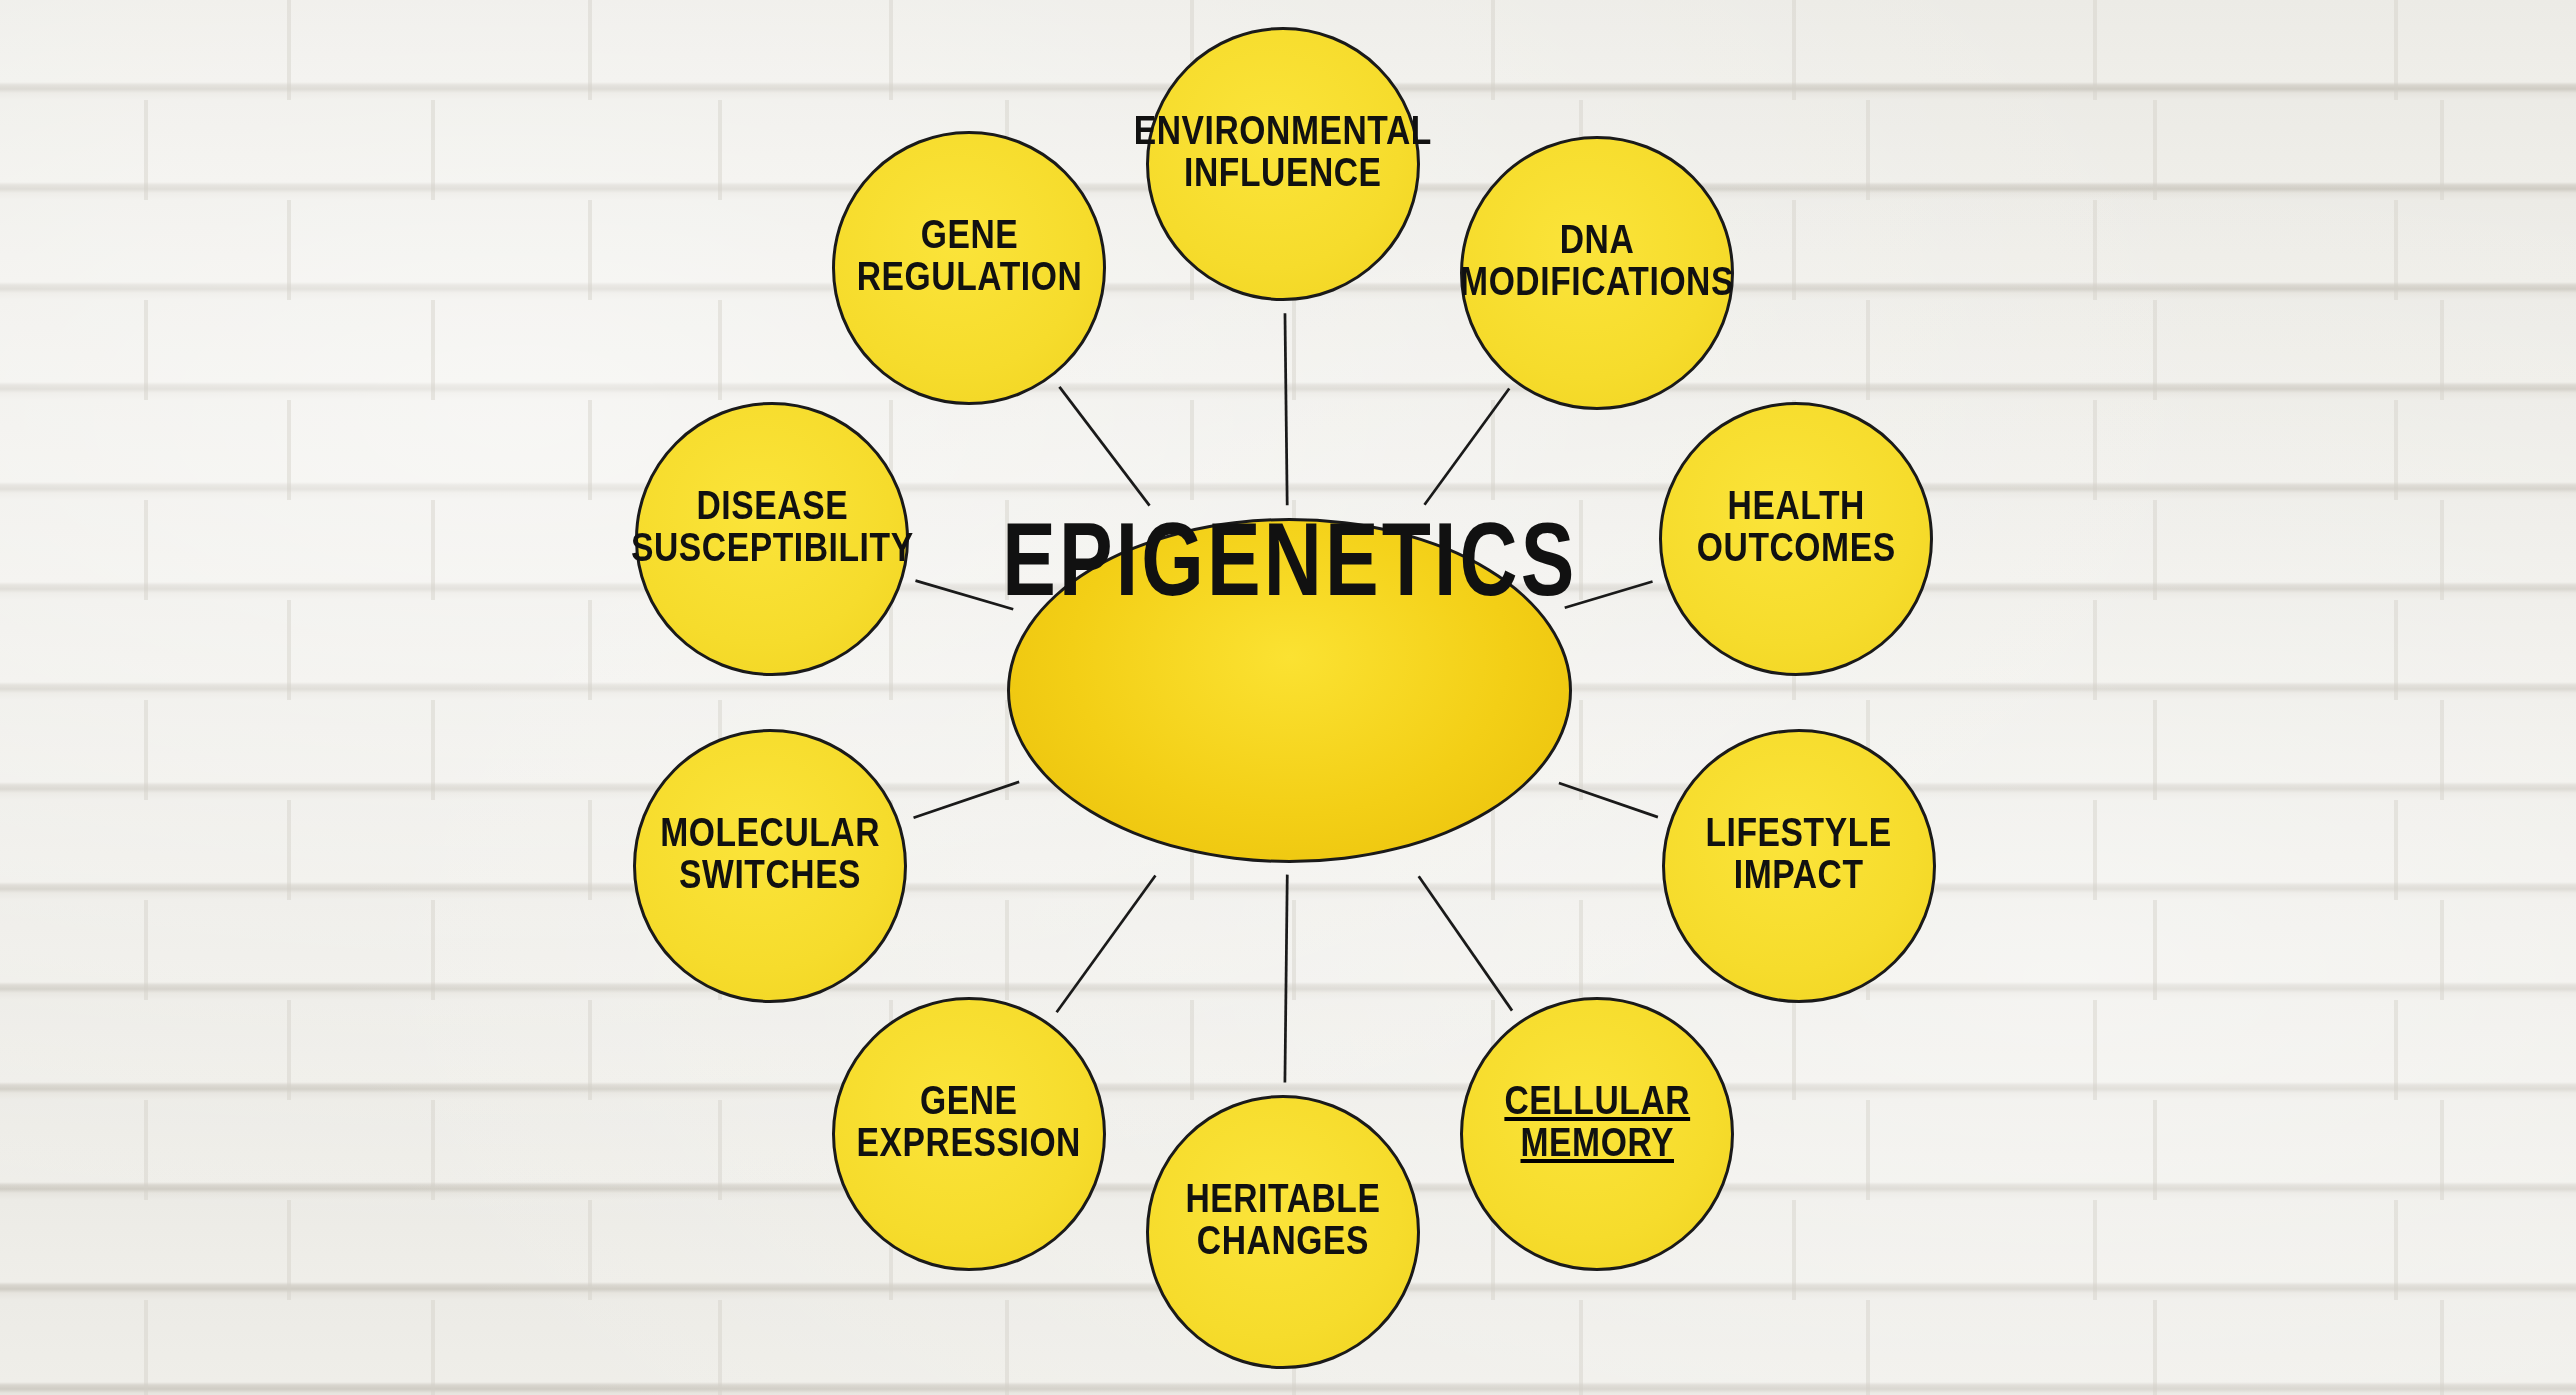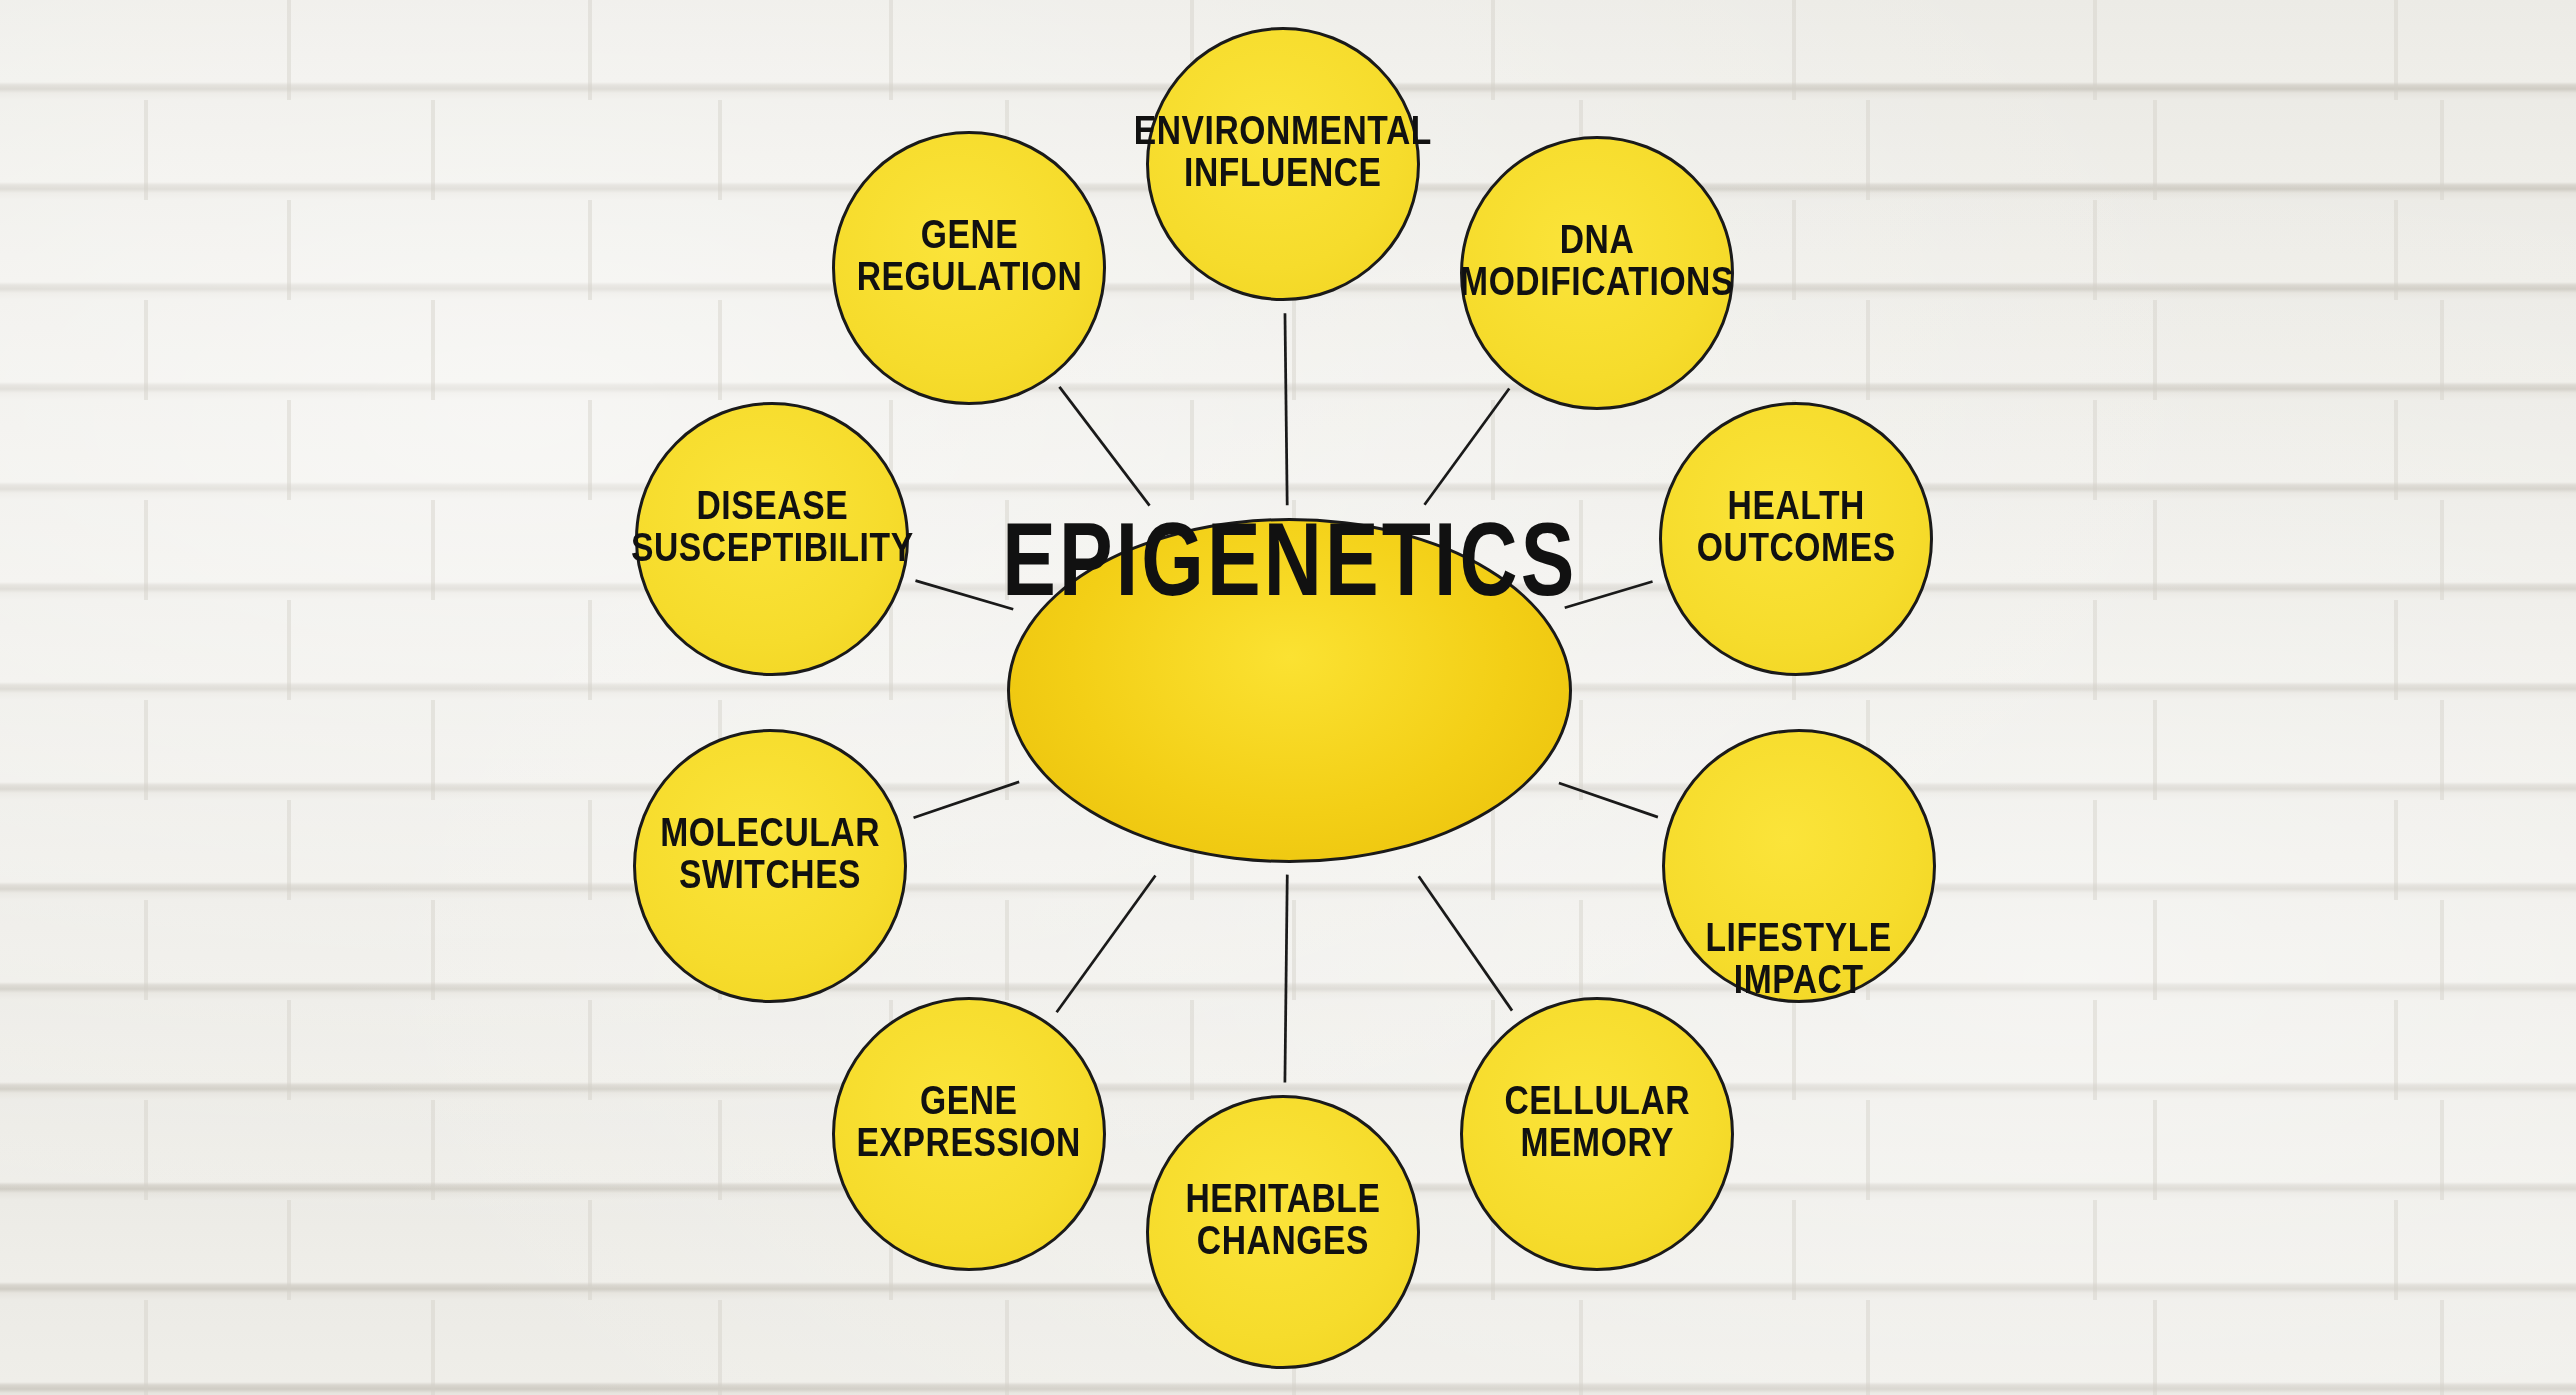--- a/index.html
+++ b/index.html
@@ -95,25 +95,25 @@
 INFLUENCE</span>
     </div>
     <div class="node" style="left: 1460px; top: 136px; width: 274px; height: 274px;">
       <span class="label">DNA
 MODIFICATIONS</span>
     </div>
     <div class="node" style="left: 1659px; top: 402px; width: 274px; height: 274px; justify-content: center;">
       <span class="label">HEALTH
 OUTCOMES</span>
     </div>
-    <div class="node" style="left: 1662px; top: 729px; width: 274px; height: 274px; align-items: flex-end;">
+    <div class="node" style="left: 1662px; top: 729px; width: 274px; height: 274px;">
       <span class="label">LIFESTYLE
 IMPACT</span>
     </div>
-    <div class="node" style="left: 1460px; top: 997px; width: 274px; height: 274px;">
+    <div class="node" style="left: 1460px; top: 997px; width: 274px; height: 274px; text-decoration: underline;">
       <span class="label">CELLULAR
 MEMORY</span>
     </div>
     <div class="node" style="left: 1146px; top: 1095px; width: 274px; height: 274px;">
       <span class="label">HERITABLE
 CHANGES</span>
     </div>
     <div class="node" style="left: 832px; top: 997px; width: 274px; height: 274px;">
       <span class="label">GENE
 EXPRESSION</span>

